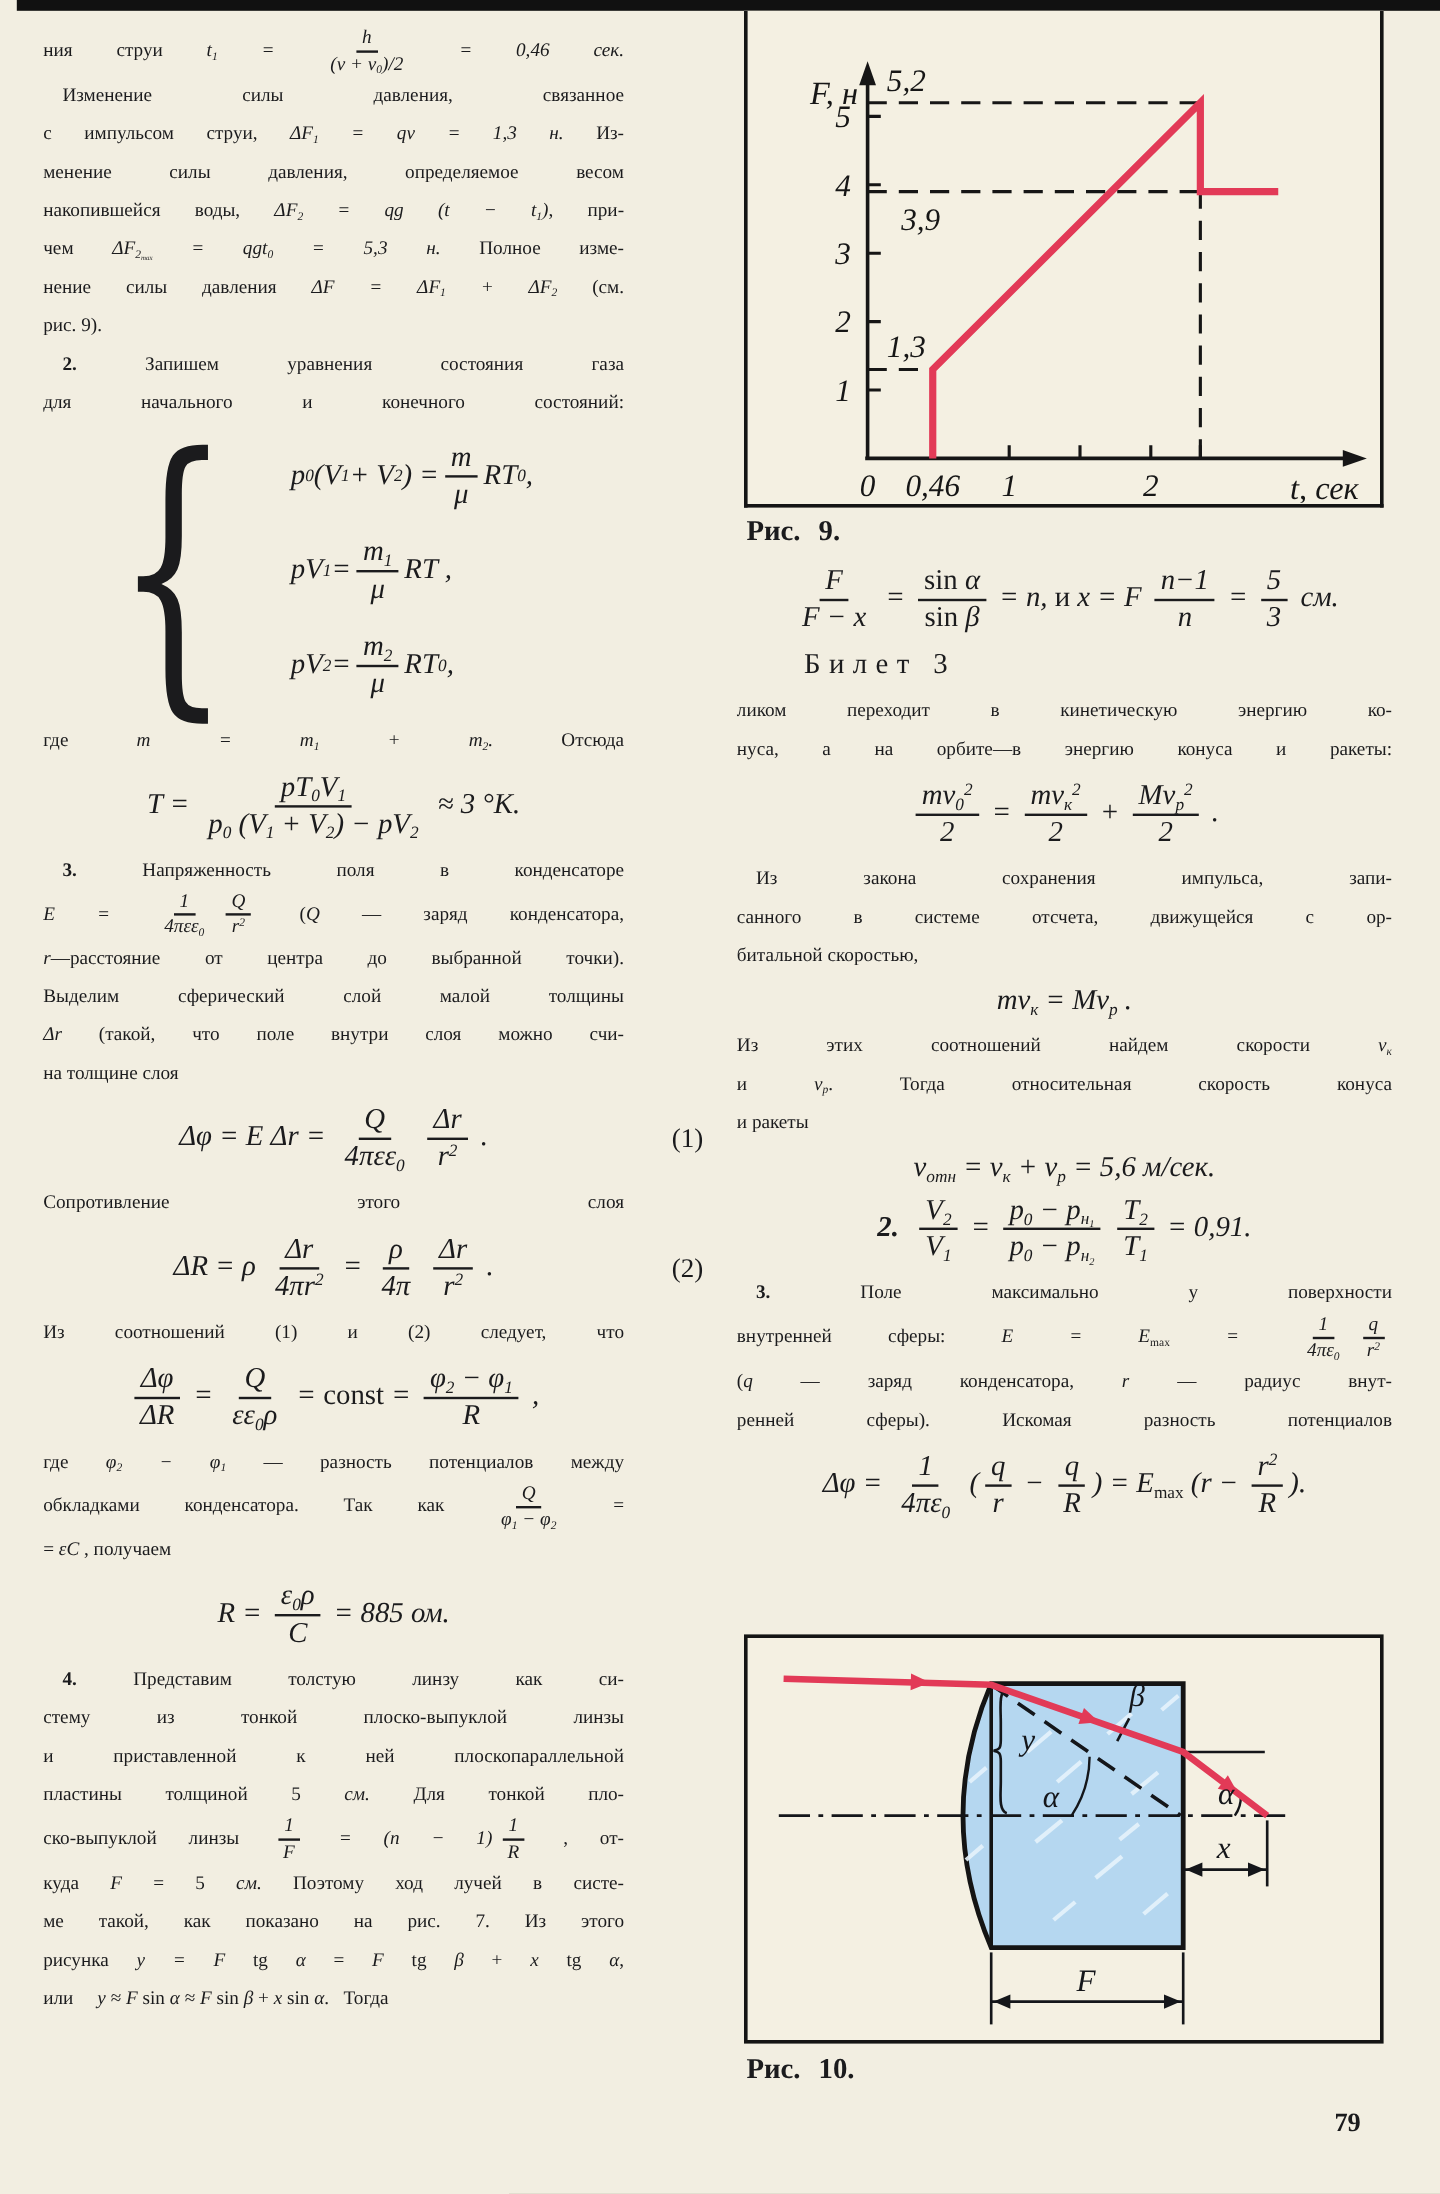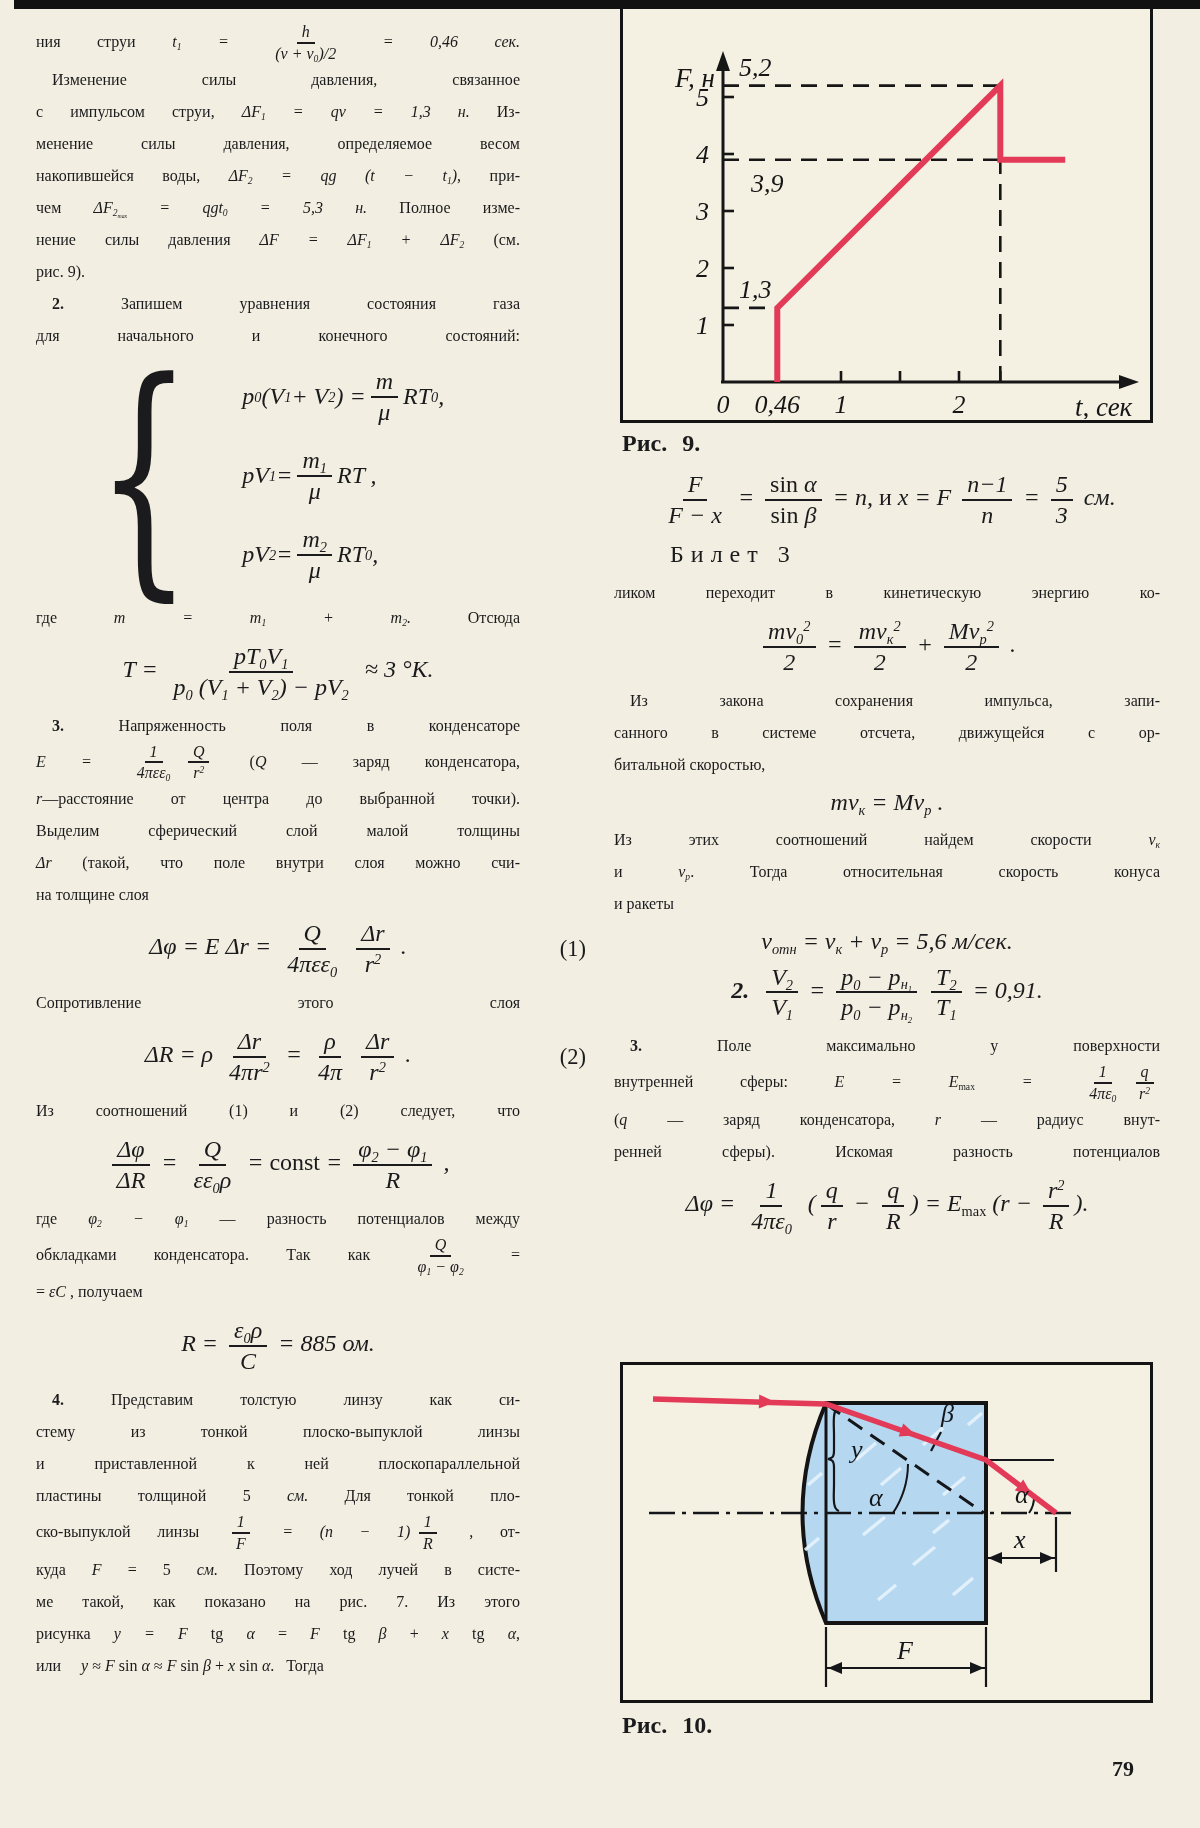--- a/index.html
+++ b/index.html
@@ -234,20 +234,21 @@
         </span> = n, <span class="s1">и</span> x = F <span class="fr">
           <span class="n">n−1</span>
           <span class="d">n</span>
         </span> = <span class="fr">
           <span class="n">5</span>
           <span class="d">3</span>
         </span> см.</div>
     <div class="billet">Билет 3</div>
     <div>
         <div class="jline">ликом переходит в кинетическую энергию ко-</div>
+        <div class="jline">нуса, а на орбите—в энергию конуса и ракеты:</div>
       </div>
     <div class="eqc"><span class="fr">
           <span class="n">mv<sub>0</sub><sup>2</sup></span>
           <span class="d">2</span>
         </span> = <span class="fr">
           <span class="n">mv<sub>к</sub><sup>2</sup></span>
           <span class="d">2</span>
         </span> + <span class="fr">
           <span class="n">Mv<sub>р</sub><sup>2</sup></span>
           <span class="d">2</span>

